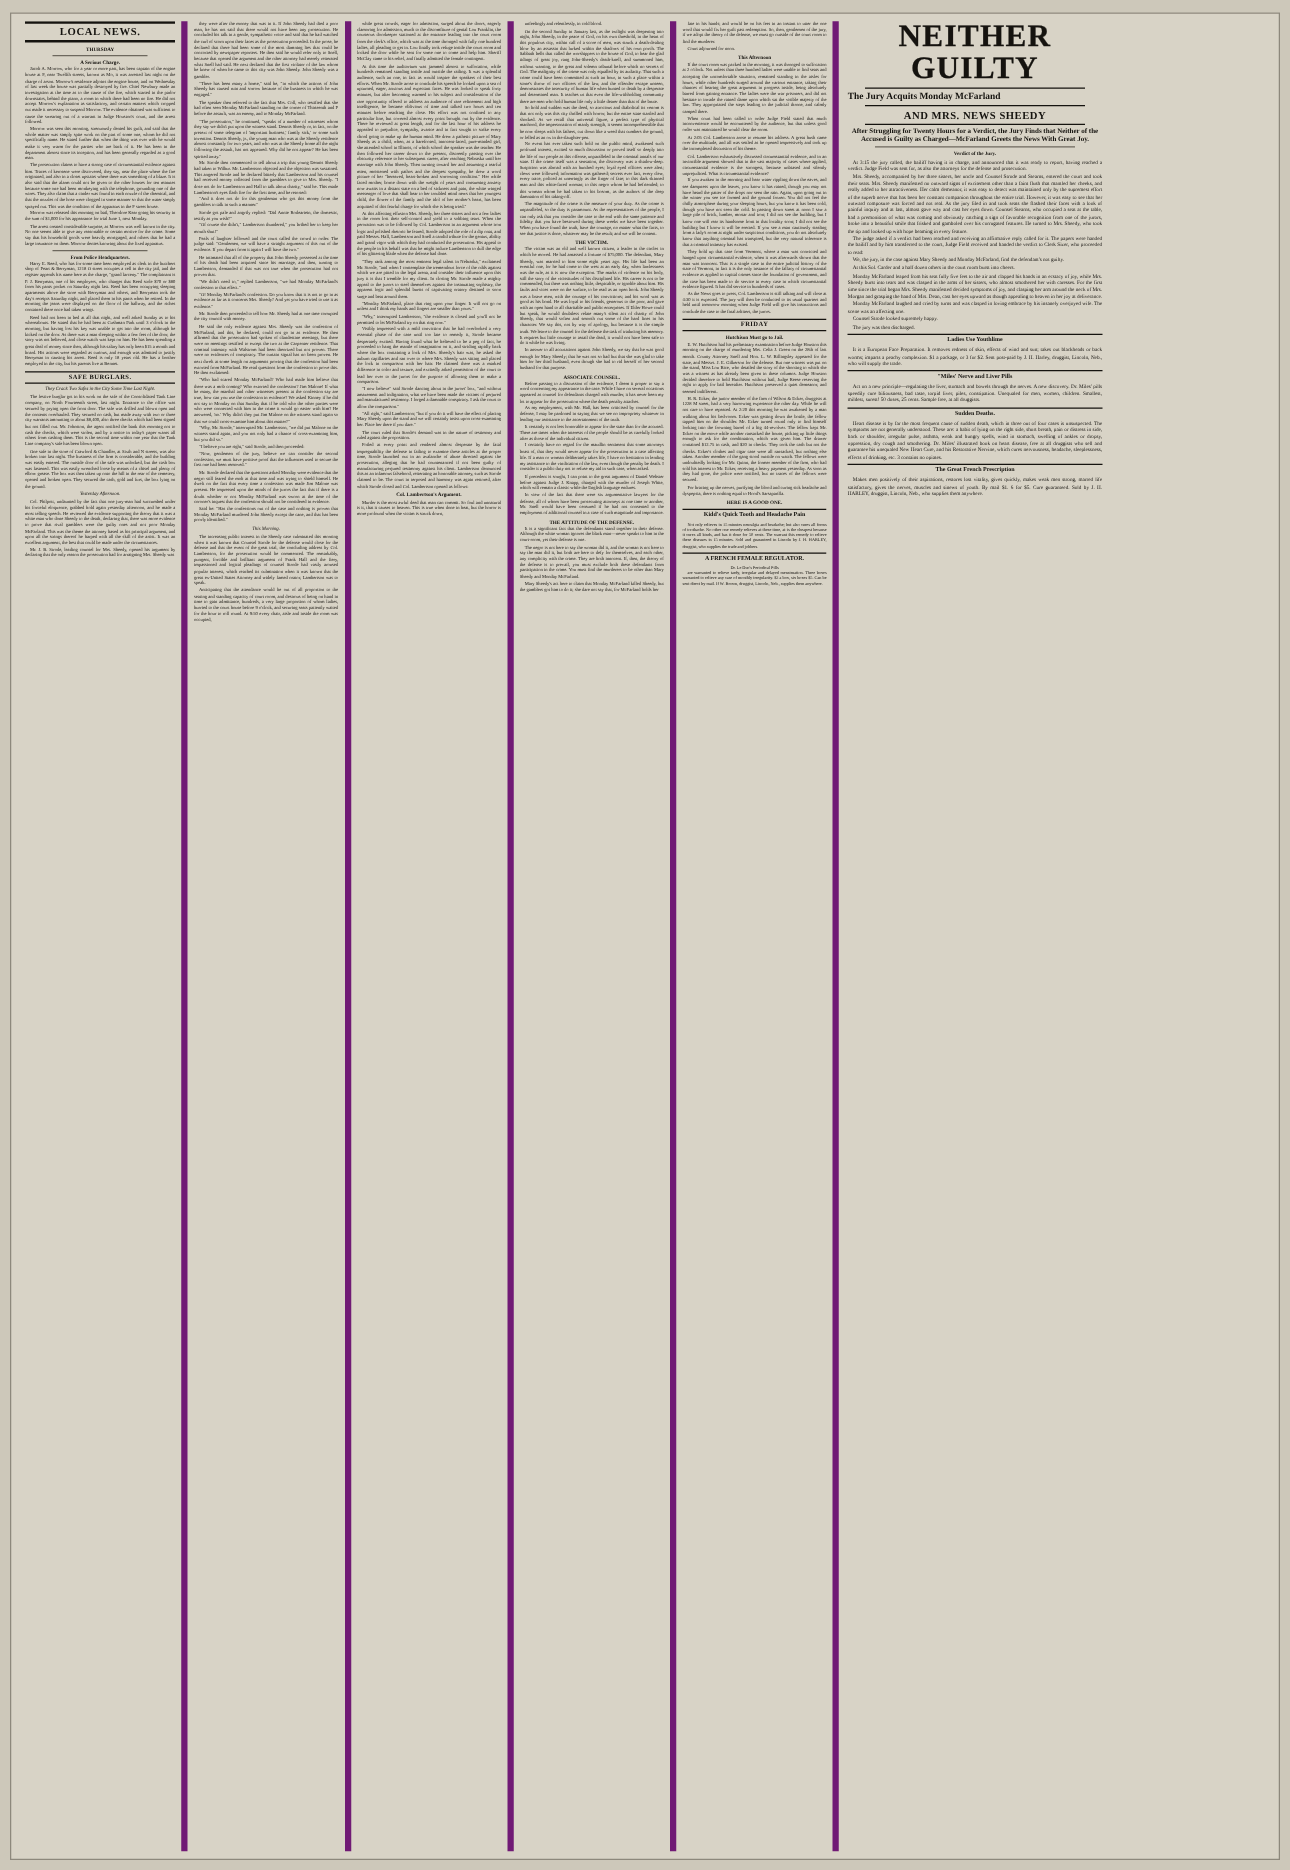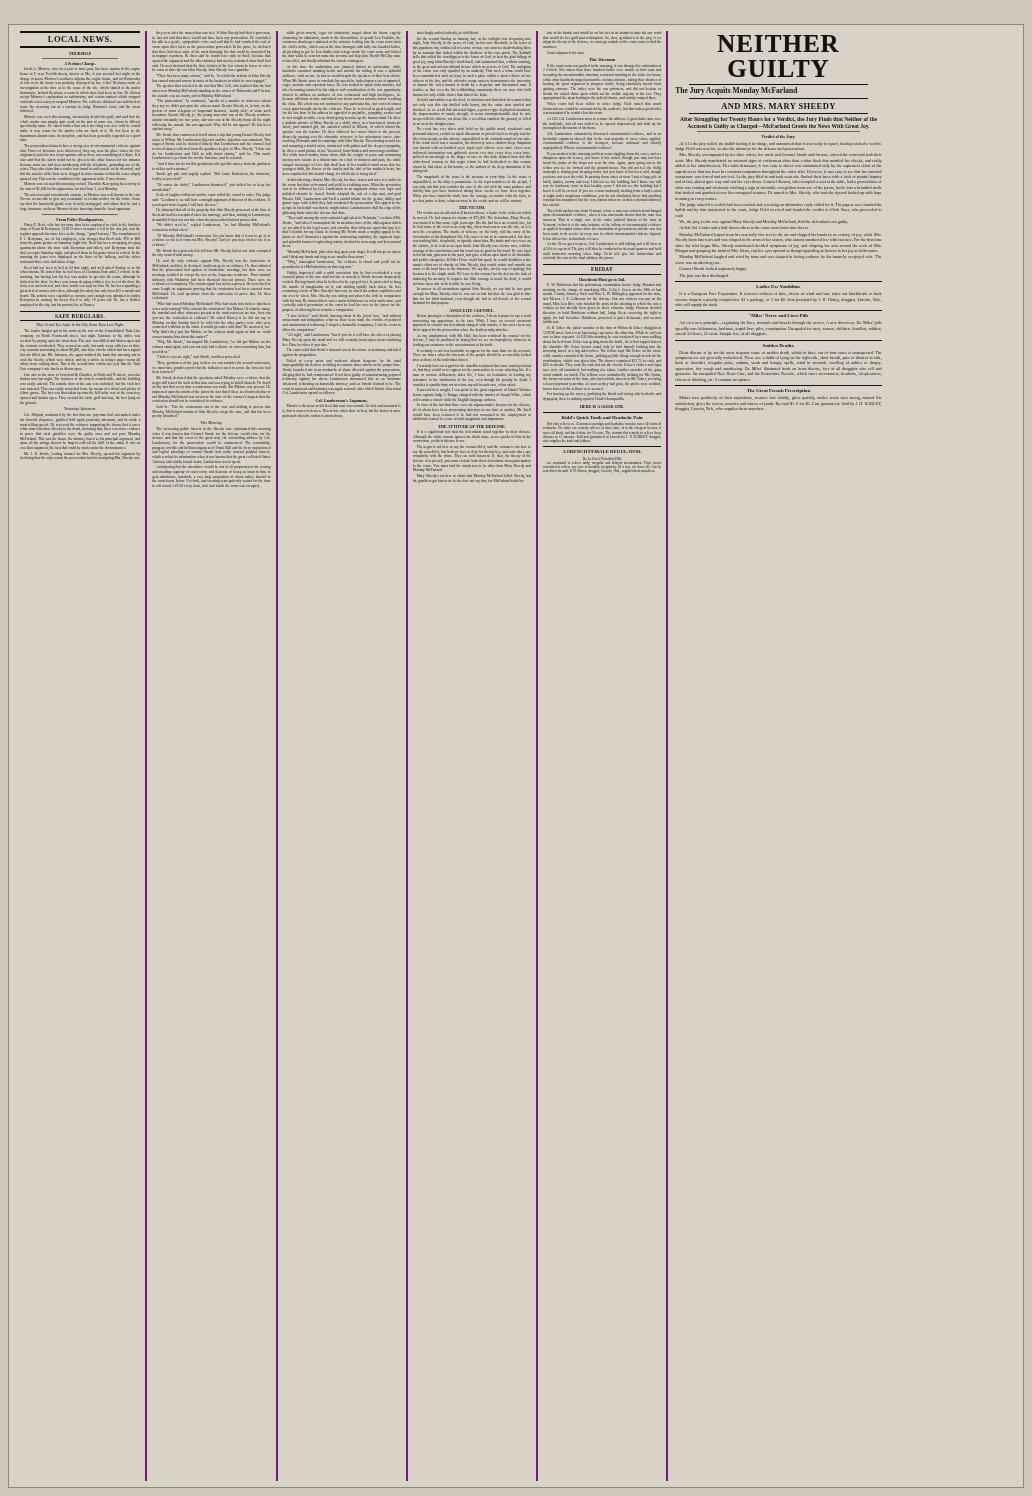--- a/index.html
+++ b/index.html
@@ -1,21 +1,21 @@
 <!DOCTYPE html>
 <html><head>
 <meta charset="utf-8">
 <style>
   html,body{margin:0;padding:0;background:#b9b4a6;}
   body{font-family:"Liberation Serif", serif;}
   .page{
     width:1032px;height:1496px;position:relative;
     background:#cdc8ba;
     box-sizing:border-box;
-    padding:24px 8px 8px 8px;
+    padding:10px 8px 8px 8px;
     overflow:hidden;
   }
   .sheet{
     position:relative;width:100%;height:100%;
     background:#d8d3c6;
     border:1px solid #8d887c;
     box-sizing:border-box;
     padding:6px 6px 6px 6px;
     display:flex;
     column-gap:0px;
@@ -23,21 +23,21 @@
   .col{
     box-sizing:border-box;
     padding:0 5px;
     font-size:3.65px;
     line-height:1.28;
     text-align:justify;
     color:#15130f;
     overflow:hidden;
     position:relative;
   }
-  .col + .col{border-left:2px solid #701a75;}
+  .col + .col{border-left:5px solid #701a75;}
   .c1{width:13.0%;}
   .c2{width:13.0%;}
   .c3{width:13.0%;}
   .c4{width:13.0%;}
   .c5{width:13.0%;}
   .c7{width:22.0%;padding-left:7px;}
   p{margin:0 0 1px 0;text-indent:4px;}
   .masthead{
     text-align:center;
     font-family:"Liberation Serif", serif;
@@ -211,21 +211,21 @@
         <div class="center tiny">Dr. Le Duc's Periodical Pills</div>
         <p class="tiny">are warranted to relieve tardy, irregular and delayed menstruation. Three boxes warranted to relieve any case of monthly irregularity. $2 a box, six boxes $5. Can be sent direct by mail. If W. Brown, druggist, Lincoln, Neb., supplies them anywhere.</p>
       </div>
     </div>
 
     <div class="col c7">
       <div class="big-head">NEITHER GUILTY</div>
       <div class="rule"></div>
       <div class="deck1">The Jury Acquits Monday McFarland</div>
       <div class="rule"></div>
-      <div class="deck2">AND MRS. MARY SHEEDY</div>
+      <div class="deck2">AND MRS. NEWS SHEEDY</div>
       <div class="rule"></div>
       <div class="deck3">After Struggling for Twenty Hours for a Verdict, the Jury Finds that Neither of the Accused is Guilty as Charged—McFarland Greets the News With Great Joy.</div>
       <div class="rule-thin"></div>
       <div class="sub">Verdict of the Jury.</div>
       <p>At 3:15 the jury called, the bailiff having it in charge, and announced that it was ready to report, having reached a verdict. Judge Field was sent for, as also the attorneys for the defense and prosecution.</p>
       <p>Mrs. Sheedy, accompanied by her three sisters, her uncle and Counsel Strode and Stearns, entered the court and took their seats. Mrs. Sheedy manifested no outward signs of excitement other than a faint flush that mantled her cheeks, and really added to her attractiveness. Her calm demeanor, it was easy to detect was maintained only by the supremest effort of the superb nerve that has been her constant companion throughout the entire trial. However, it was easy to see that her outward composure was forced and not real. As the jury filed in and took seats she flashed their faces with a look of painful inquiry and at last, almost gave way and cast her eyes down. Counsel Stearns, who occupied a seat at the table, had a premonition of what was coming and obviously catching a sign of favorable recognition from one of the jurors, broke into a beautiful smile that frisked and gamboled over his corrugated features. He turned to Mrs. Sheedy, who took the tip and looked up with hope beaming in every feature.</p>
       <p>The judge asked if a verdict had been reached and receiving an affirmative reply called for it. The papers were handed the bailiff and by him transferred to the court, Judge Field received and handed the verdict to Clerk Sizer, who proceeded to read:</p>
       <p>We, the jury, in the case against Mary Sheedy and Monday McFarland, find the defendant's not guilty.</p>
       <p>At this Sol. Carder and a half dozen others in the court room burst into cheers.</p>
       <p>Monday McFarland leaped from his seat fully five feet to the air and clapped his hands in an ecstacy of joy, while Mrs. Sheedy burst into tears and was clasped in the arms of her sisters, who almost smothered her with caresses. For the first time since the trial began Mrs. Sheedy manifested decided symptoms of joy, and clasping her arm around the neck of Mrs. Morgan and grasping the hand of Mrs. Dean, cast her eyes upward as though appealing to heaven in her joy at deliverance.</p>

